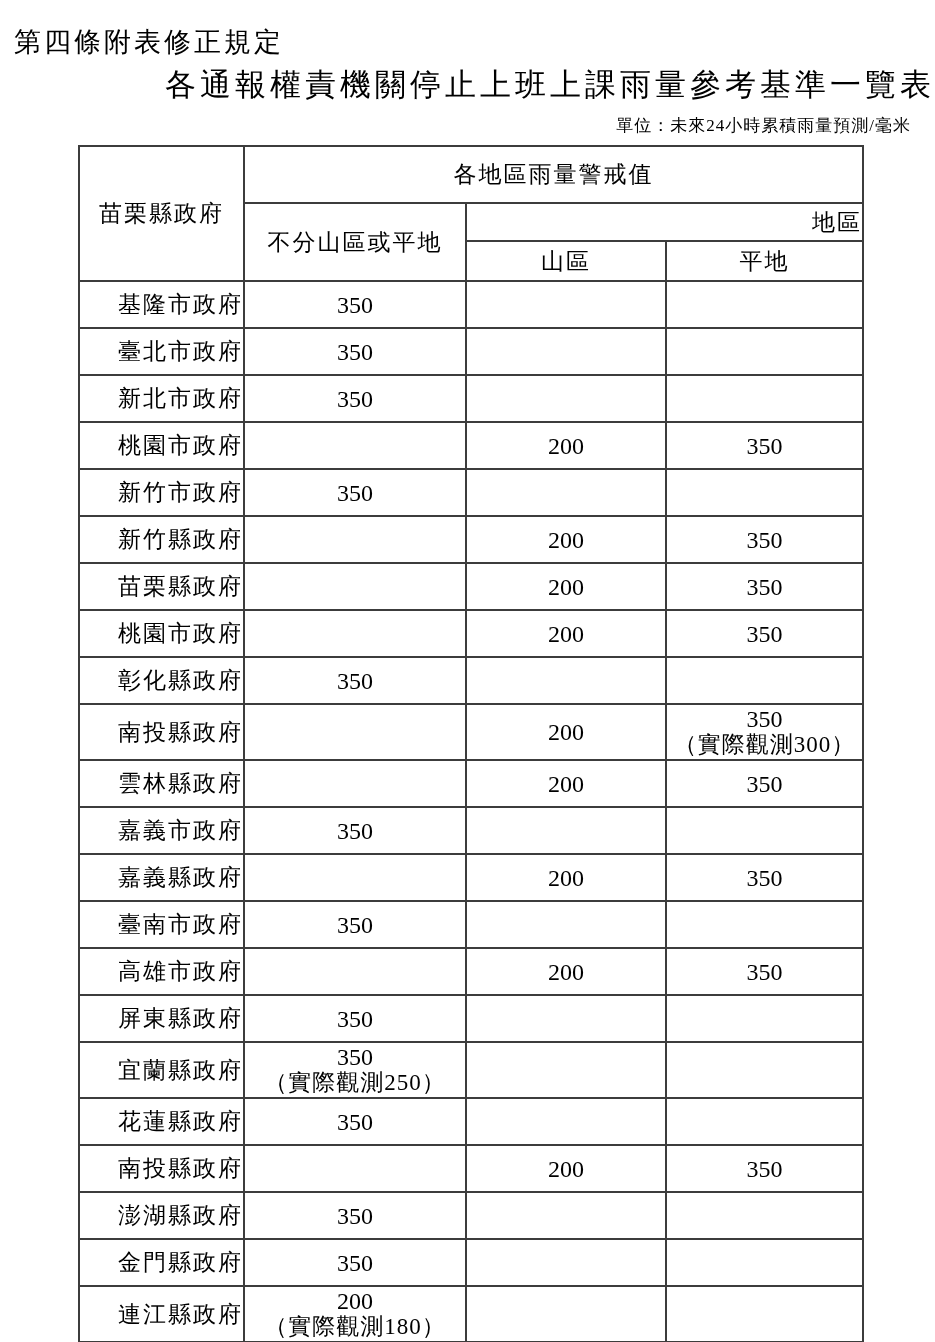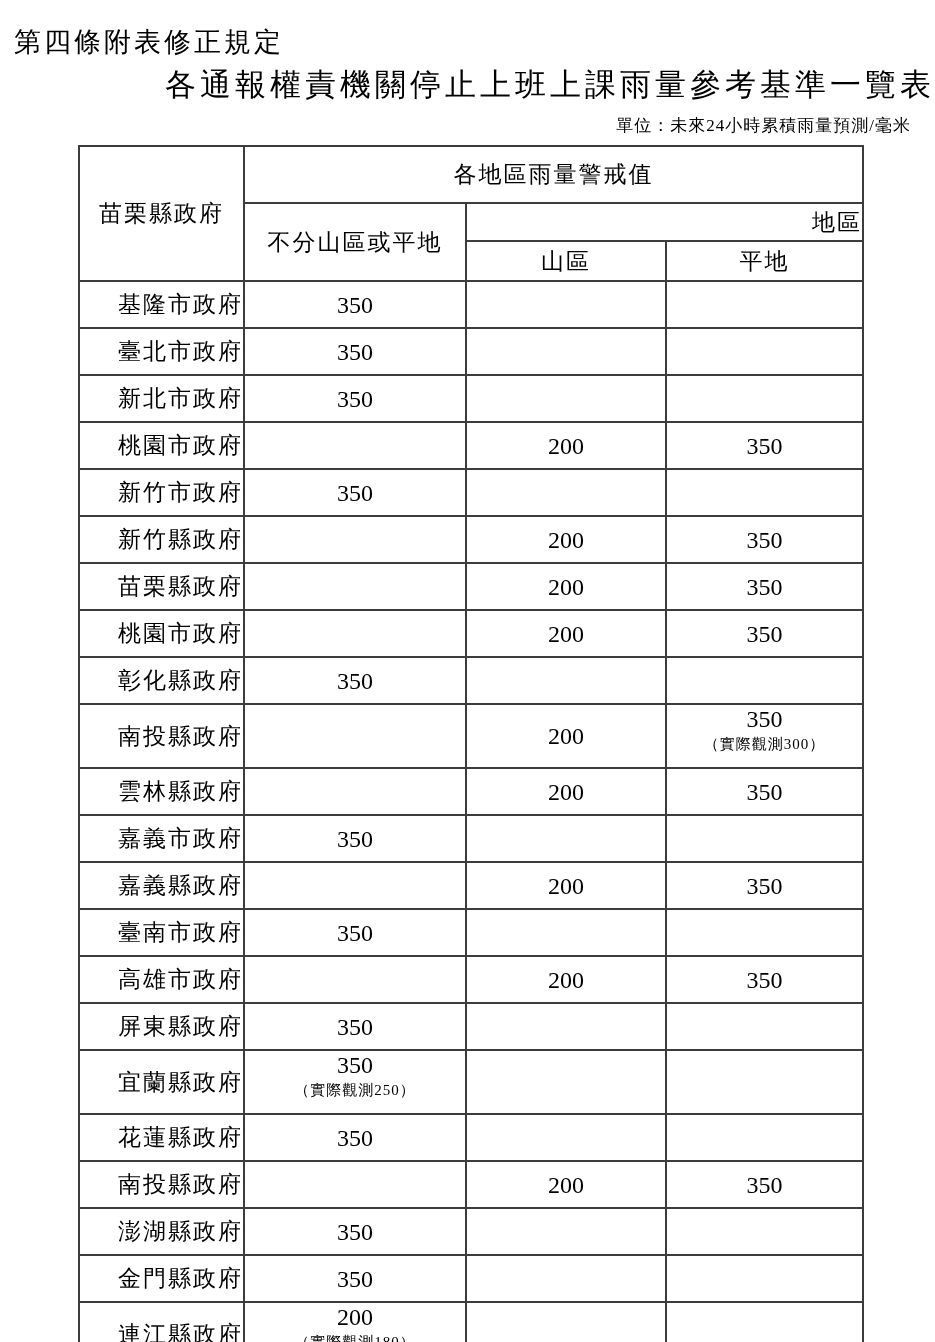--- a/index.html
+++ b/index.html
@@ -70,24 +70,24 @@
     font-size: 23px;
     letter-spacing: 2px;
     white-space: nowrap;
   }
   td.value {
     font-size: 24px;
   }
   tr.data-row td { height: 45px; }
   .val-main { line-height: 28px; }
   .val-note {
-    font-size: 15px;
+    font-size: 23px;
     letter-spacing: 1px;
     line-height: 23px;
-    padding-bottom: 11px;
+    padding-bottom: 3px;
     white-space: nowrap;
   }
 </style>
 </head>
 <body>
 
 <div class="doc-heading">第四條附表修正規定</div>
 
 <div class="doc-title">各通報權責機關停止上班上課雨量參考基準一覽表</div>
 

